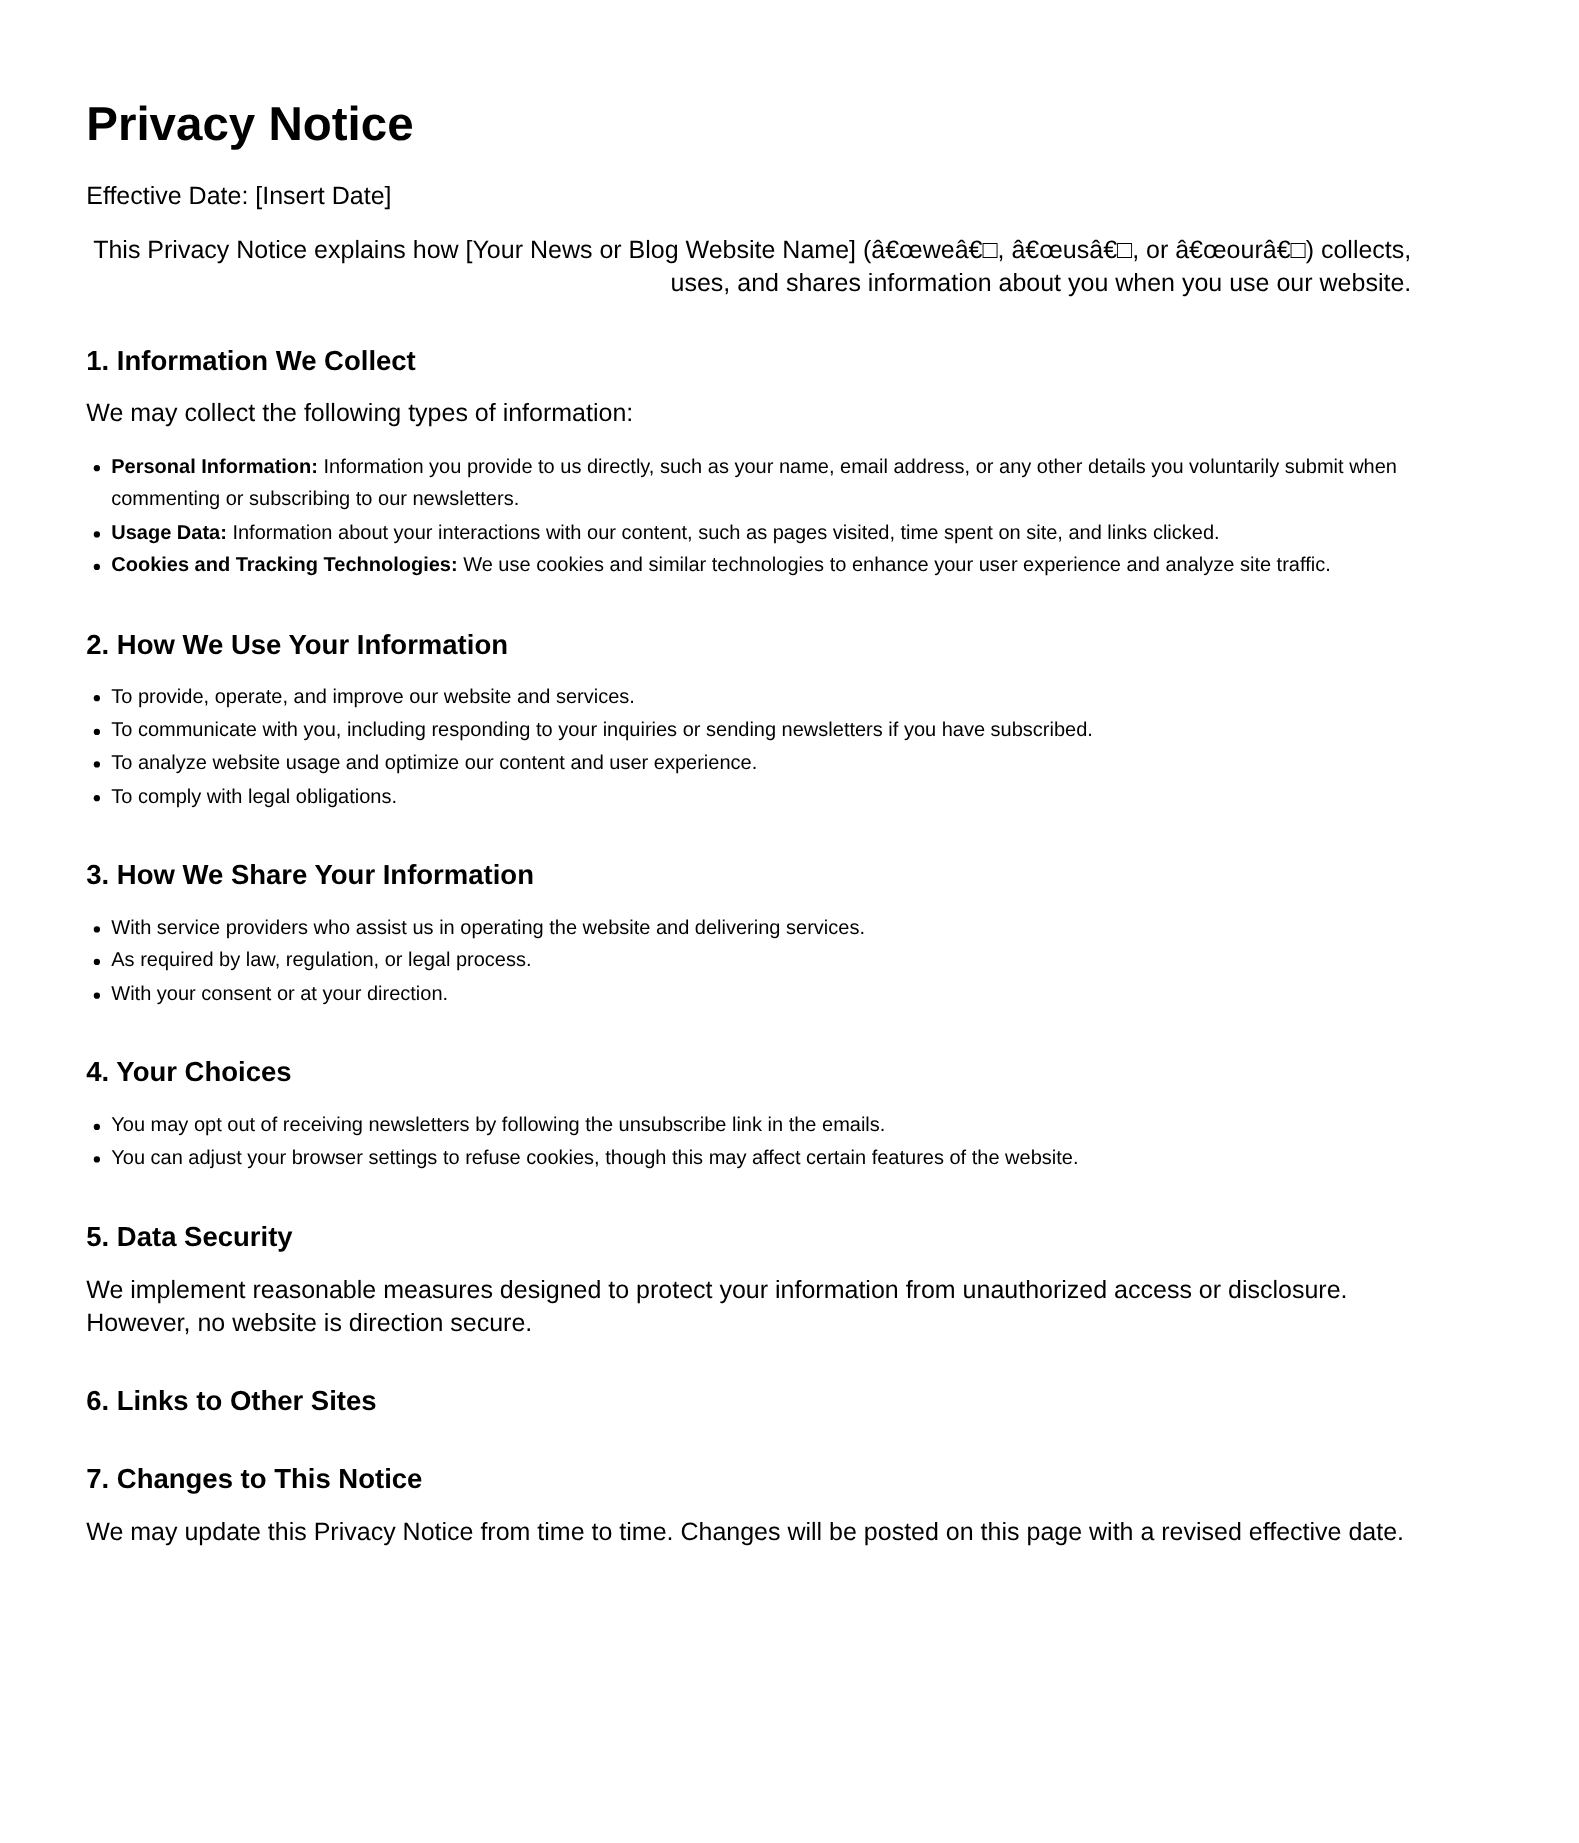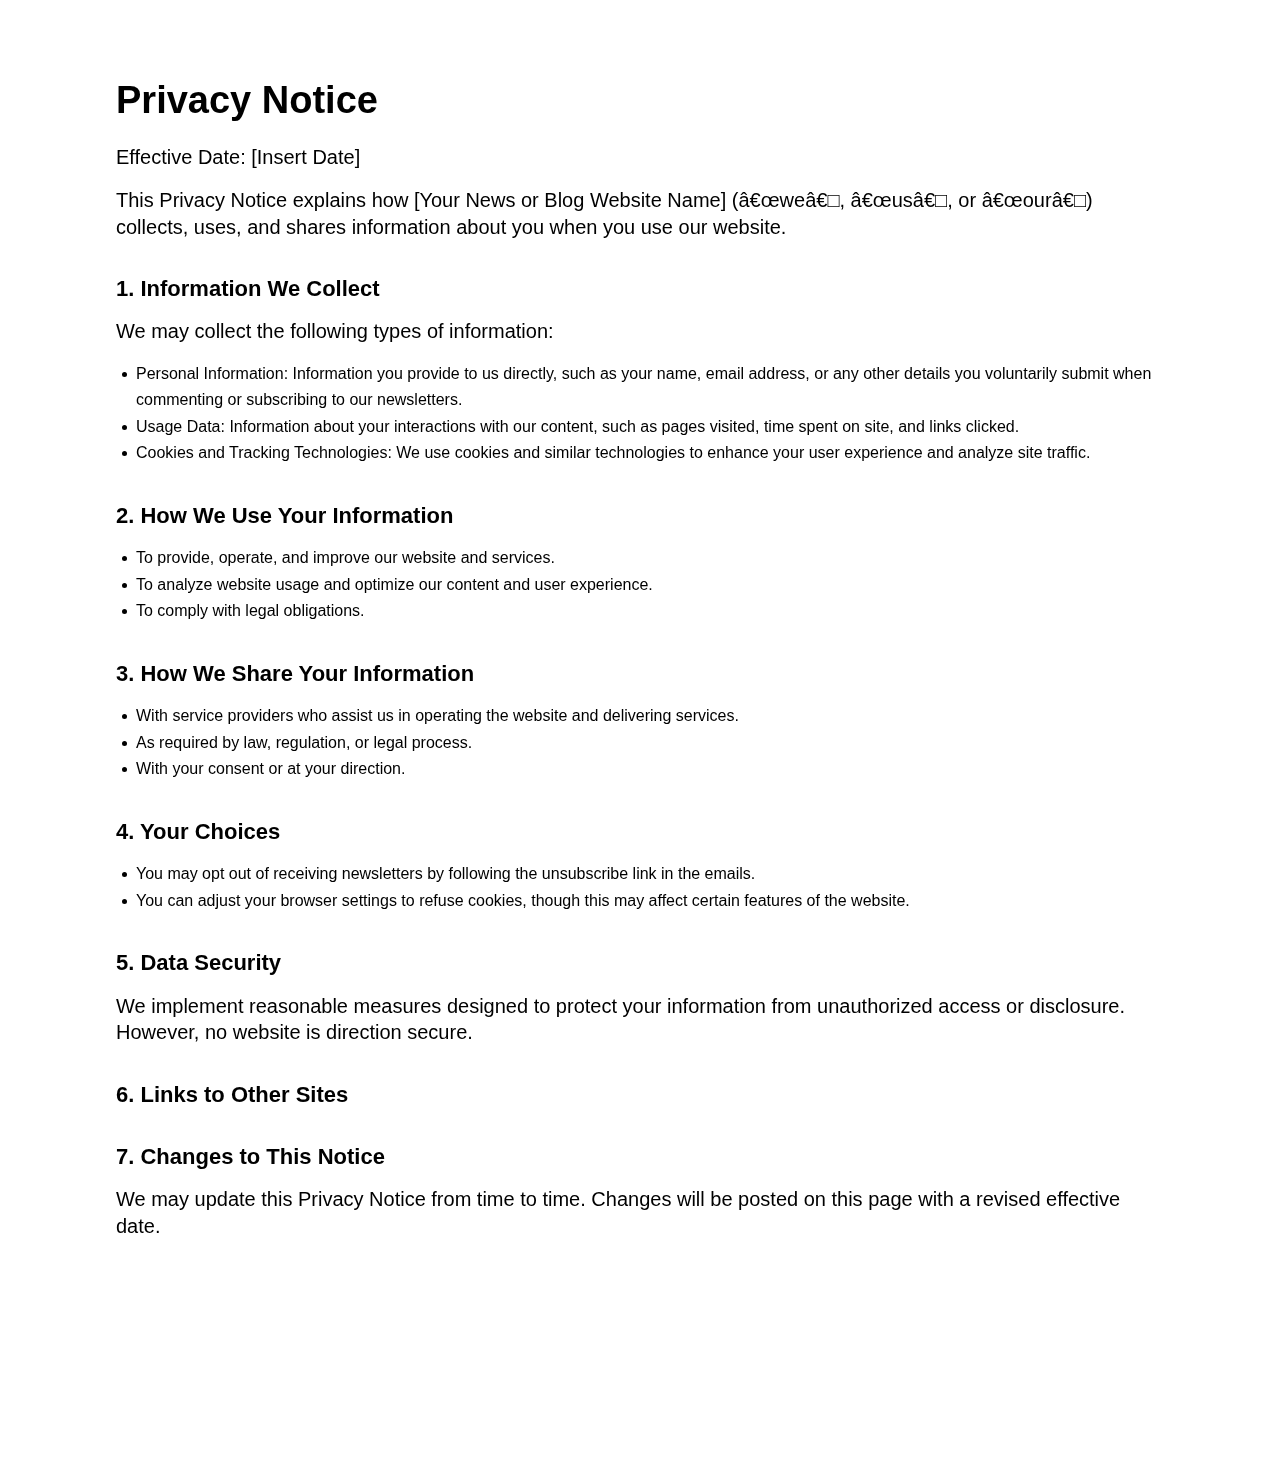--- a/index.html
+++ b/index.html
@@ -7,21 +7,21 @@
       padding: 0;
       background: #ffffff;
     }
     body {
       width: 1263px;
       min-height: 1474px;
       font-family: "Liberation Sans", sans-serif;
       color: #000000;
     }
     .page {
-      padding: 78px 106px 0 116px;
+      padding: 78px 106px 0 69px;
       max-width: 1060px;
     }
     h1 {
       font-size: 38px;
       font-weight: bold;
       margin: 0 0 20px 0;
       line-height: 1.2;
     }
     h2 {
       font-size: 22px;
@@ -48,22 +48,22 @@
       content: "";
       position: absolute;
       left: -14px;
       top: 11px;
       width: 5px;
       height: 5px;
       border-radius: 50%;
       background: #000;
     }
     .date { margin-bottom: 17px; }
-    .intro { margin-bottom: 0; }
-    .bold-term { font-weight: normal; }
+    .intro { margin-bottom: 0; text-align: right; }
+    .bold-term { font-weight: bold; }
   </style>
 </head>
 <body>
 
 <div class="page">
   <h1>Privacy Notice</h1>
   <p class="date">Effective Date: [Insert Date]</p>
   <p class="intro">This Privacy Notice explains how [Your News or Blog Website Name] (â€œweâ€□, â€œusâ€□, or â€œourâ€□) collects, uses, and shares information about you when you use our website.</p>
 
   <section>
@@ -73,20 +73,21 @@
       <li><span class="bold-term">Personal Information:</span><span> Information you provide to us directly, such as your name, email address, or any other details you voluntarily submit when commenting or subscribing to our newsletters.</span></li>
       <li><span class="bold-term">Usage Data:</span><span> Information about your interactions with our content, such as pages visited, time spent on site, and links clicked.</span></li>
       <li><span class="bold-term">Cookies and Tracking Technologies:</span><span> We use cookies and similar technologies to enhance your user experience and analyze site traffic.</span></li>
     </ul>
   </section>
 
   <section>
     <h2>2. How We Use Your Information</h2>
     <ul>
       <li>To provide, operate, and improve our website and services.</li>
+      <li>To communicate with you, including responding to your inquiries or sending newsletters if you have subscribed.</li>
       <li>To analyze website usage and optimize our content and user experience.</li>
       <li>To comply with legal obligations.</li>
     </ul>
   </section>
 
   <section>
     <h2>3. How We Share Your Information</h2>
     <ul>
       <li>With service providers who assist us in operating the website and delivering services.</li>
       <li>As required by law, regulation, or legal process.</li>

